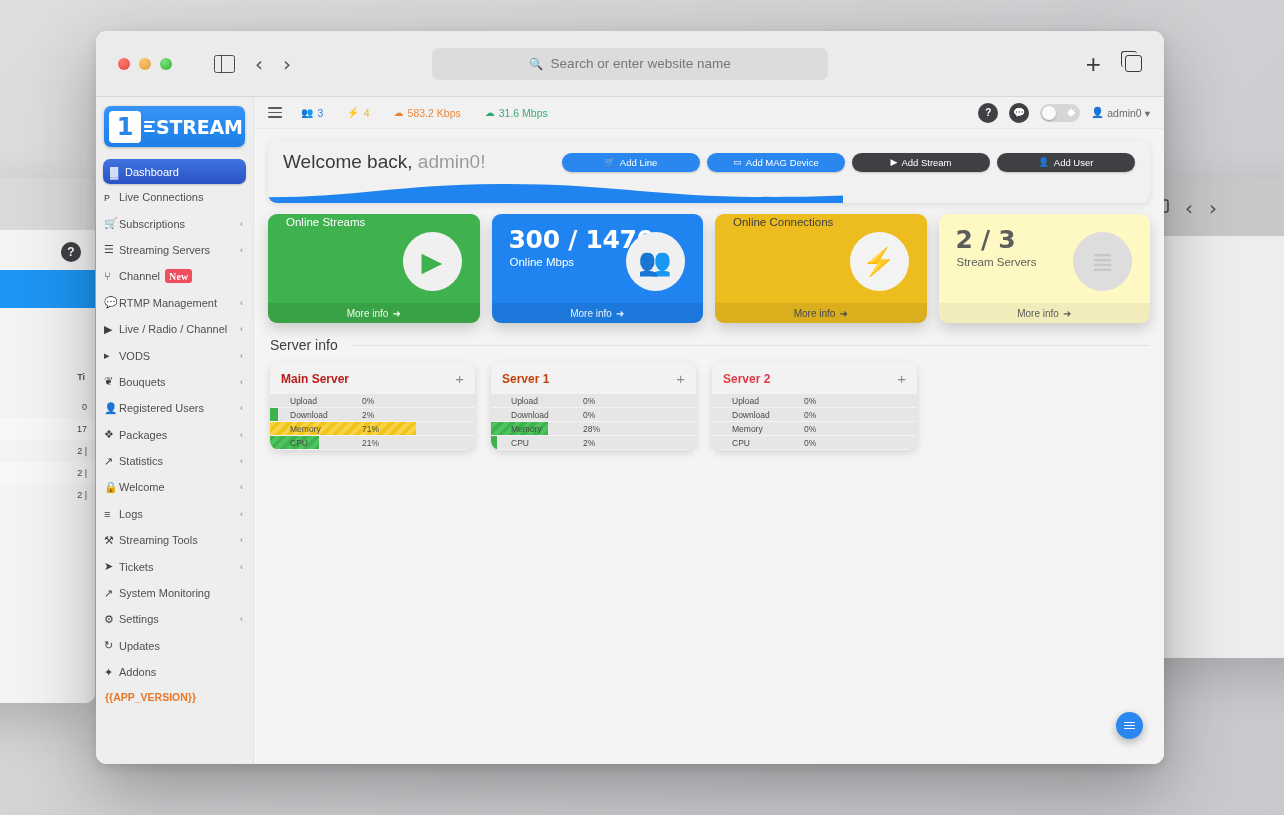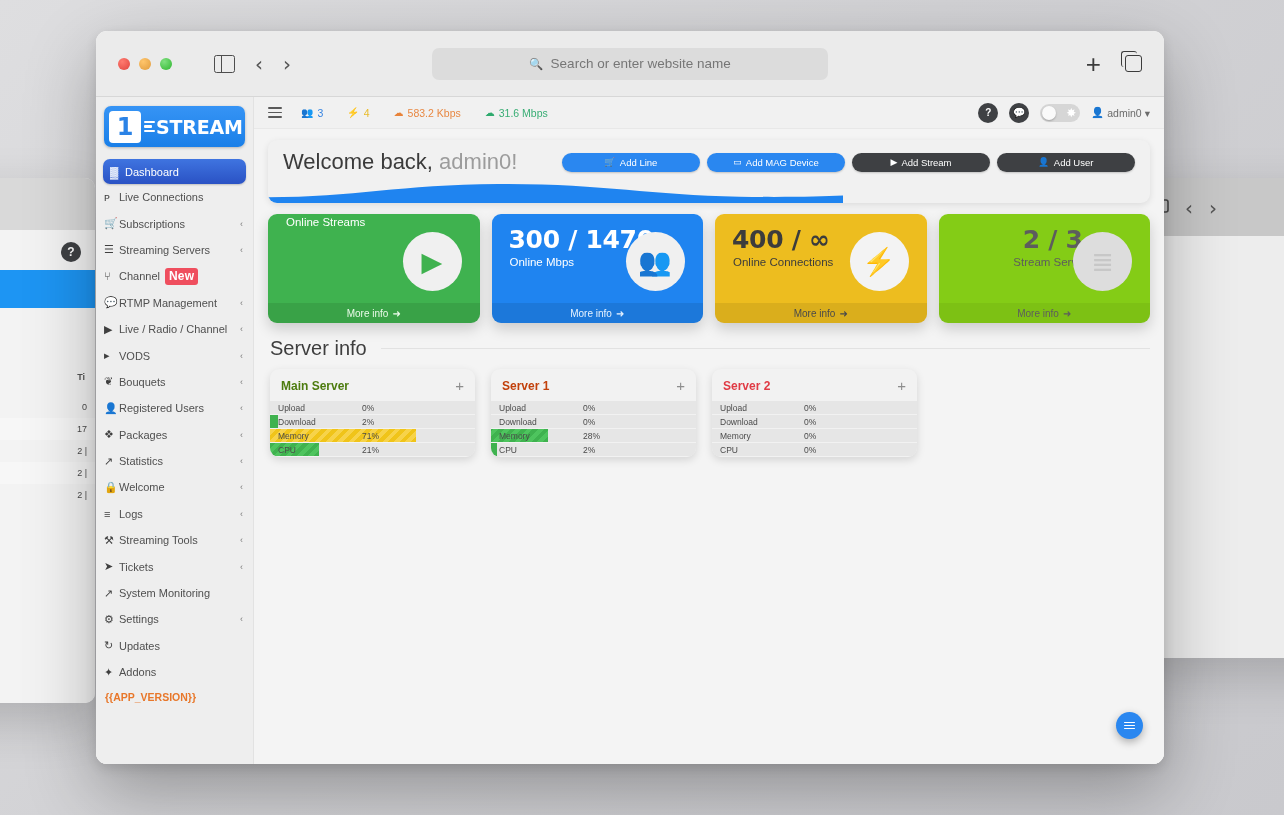--- a/index.html
+++ b/index.html
@@ -83,22 +83,22 @@
     font-family:"DejaVu Sans",sans-serif;}
   .nav-item{display:flex;align-items:center;height:26.4px;padding:0 10px 0 8px;
     font-size:11px;color:#4f4f4f;position:relative;cursor:pointer;}
   .nav-item .ico{width:15px;flex:none;font-size:11px;color:#3f3f3f;text-align:left;}
   .nav-item .lbl{white-space:nowrap;}
   .nav-item .caret{position:absolute;right:10px;font-size:9px;color:#7a7a7a;}
   .nav-item.active{background:linear-gradient(180deg,#3f74e0 0%,#2a52c4 100%);
     color:#fff;border-radius:7px;margin:0 7px;padding-left:7px;height:25px;
     box-shadow:0 1px 2px rgba(0,0,0,.2);}
   .nav-item.active .ico{color:#fff;}
-  .badge-new{background:#ef4e5e;color:#fff;font-size:12px;font-weight:bold;
-    border-radius:3px;padding:1.5px 4px;margin-left:5px;letter-spacing:.2px;}
+  .badge-new{background:#ef4e5e;color:#fff;font-size:10px;font-weight:bold;
+    border-radius:3px;padding:1.5px 4px;margin-left:5px;letter-spacing:.2px;font-family:Liberation Serif, serif;}
   .appver{font-size:10.5px;color:#e8772a;font-weight:bold;padding:6px 0 0 9px;}
 
   
   #content{flex:1;background:#f4f4f4;position:relative;overflow:hidden;}
   #topbar{height:31px;background:#f1f1f1;display:flex;align-items:center;
     padding:0 14px;gap:0;border-bottom:1px solid #e8e8e8;}
   .hamb{width:14px;height:11px;position:relative;margin-right:19px;}
   .hamb i{position:absolute;left:0;right:0;height:1.8px;background:#5a5a5a;border-radius:1px;}
   .hamb i:nth-child(1){top:0}.hamb i:nth-child(2){top:4.6px}.hamb i:nth-child(3){top:9.2px}
   .stat{display:flex;align-items:center;gap:4px;font-size:10.5px;margin-right:24px;}
@@ -110,21 +110,21 @@
   .toggle .knob{position:absolute;left:2px;top:2px;width:14px;height:14px;border-radius:50%;
     background:#fafafa;box-shadow:0 1px 2px rgba(0,0,0,.25);}
   .toggle .sun{position:absolute;right:4px;top:2px;font-size:12px;color:#ffffff;line-height:14px;}
   .userbox{font-size:10.5px;color:#6b6b6b;display:flex;align-items:center;gap:3px;}
 
   
   .panel{background:#f1f1f1;border-radius:9px;margin:11px 14px 0 14px;
     box-shadow:0 2px 7px rgba(0,0,0,.10);overflow:hidden;}
   #welcome{height:63px;position:relative;padding:0;}
   #welcome .inner{display:flex;align-items:center;height:44px;padding:0 15px;}
-  .wtitle{font-size:22px;color:#3b3b3b;font-weight:400;}
+  .wtitle{font-size:19px;color:#3b3b3b;font-weight:400;}
   .wtitle b{color:#9c9c9c;font-weight:400;}
   .wbtns{margin-left:auto;display:flex;gap:7px;}
   .wbtn{height:19px;border-radius:10px;display:flex;align-items:center;justify-content:center;
     gap:4px;font-size:9.5px;color:#fff;padding:0 14px;min-width:110px;
     box-shadow:0 1px 2px rgba(0,0,0,.2);}
   .wbtn.blue{background:#2a87f0;}
   .wbtn.dark{background:#3e4043;}
   .wave{position:absolute;left:0;right:0;bottom:0;height:23px;}
 
   
@@ -140,38 +140,38 @@
     display:flex;align-items:center;justify-content:center;}
   .card.green{background:#3fb24f;color:#fff;}
   .card.green .more{background:rgba(0,0,0,.09);color:#eafbe9;}
   .card.green .circ{background:#f0f0f0;color:#3fb24f;}
   .card.blue{background:#1f84f0;color:#fff;}
   .card.blue .more{background:rgba(0,0,0,.09);color:#e6f2ff;}
   .card.blue .circ{background:#f0f0f0;color:#1f84f0;}
   .card.yellow{background:#edbd1f;color:#3c3c3c;}
   .card.yellow .more{background:rgba(0,0,0,.08);color:#4a4a4a;}
   .card.yellow .circ{background:#f3f3f3;color:#edbd1f;}
-  .card.grey{background:#84cc16;color:#5d5d5d;text-align:center;}
+  .card.grey{background:#fef9c3;color:#5d5d5d;}
   .card.grey .more{background:rgba(0,0,0,.05);color:#5d5d5d;}
   .card.grey .circ{background:#dddddd;color:#c7c7c7;}
 
   
   #srv-head{display:flex;align-items:center;margin:14px 14px 0 16px;gap:14px;}
-  #srv-head .t{font-size:20px;color:#3e3e3e;}
+  #srv-head .t{font-size:14px;color:#3e3e3e;}
   #srv-head .rule{flex:1;height:1px;background:#e2e2e2;}
   #servers{display:flex;gap:16px;margin:9px 14px 0 16px;}
   .srv{flex:1;background:#f2f2f2;border-radius:9px;box-shadow:0 3px 9px rgba(0,0,0,.13);
     padding:9px 0 0 0;overflow:hidden;max-width:205px;}
   .srv .hd{display:flex;align-items:center;padding:0 11px 8px 11px;}
   .srv .hd .nm{font-size:12px;font-weight:bold;}
   .srv .hd .plus{margin-left:auto;font-size:15px;color:#8d8d8d;font-weight:300;line-height:1;}
   .srv .row{height:13px;position:relative;font-size:8.5px;color:#4a4a4a;
     background:#e6e6e6;margin-bottom:1px;}
   .srv .row .bar{position:absolute;left:0;top:0;bottom:0;}
-  .srv .row .lb{position:absolute;left:8px;top:2px;z-index:2;}
+  .srv .row .lb{position:absolute;left:20px;top:2px;z-index:2;}
   .srv .row .vl{position:absolute;left:92px;top:2px;z-index:2;}
   .bar.green{background:#3fb24f;}
   .bar.ystripe{background:repeating-linear-gradient(-45deg,#f0c419,#f0c419 4px,#f7d34a 4px,#f7d34a 8px);}
   .bar.gstripe{background:repeating-linear-gradient(-45deg,#3fb24f,#3fb24f 4px,#4ec45e 4px,#4ec45e 8px);}
 
   #fab{position:absolute;right:21px;bottom:26px;width:27px;height:27px;border-radius:50%;
     background:#2a87f0;color:#fff;display:flex;align-items:center;justify-content:center;
     box-shadow:0 3px 8px rgba(0,0,0,.3);}
   #fab i{display:block;width:11px;height:1.6px;background:#fff;margin:1.4px 0;border-radius:1px;}
 </style>
@@ -442,21 +442,20 @@
           <div class="card blue">
             <div class="big">300 / 1470</div>
             <div class="sub">Online Mbps</div>
             <div class="circ" style="font-size:27px">👥</div>
             <div class="more">
               <span>More info</span>
               <span>➜</span>
             </div>
           </div>
           <div class="card yellow">
-            <div class="big">400 / ∞</div>
             <div class="sub">Online Connections</div>
             <div class="circ" style="font-size:27px">⚡</div>
             <div class="more">
               <span>More info</span>
               <span>➜</span>
             </div>
           </div>
           <div class="card grey">
             <div class="big">2 / 3</div>
             <div class="sub">Stream Servers</div>
@@ -468,21 +467,21 @@
           </div>
         </div>
 
       <div id="srv-head">
         <span class="t">Server info</span>
         <span class="rule"></span>
       </div>
       <div id="servers">
           <div class="srv">
             <div class="hd">
-              <span class="nm" style="color:#4d7c0f">Main Server</span>
+              <span class="nm" style="color:#b91c1c">Main Server</span>
               <span class="plus">+</span>
             </div>
             <div class="row">
               <span class="lb">Upload</span>
               <span class="vl">0%</span>
             </div>
             <div class="row">
               <span class="bar green" style="width:4%"></span>
               <span class="lb">Download</span>
               <span class="vl">2%</span>

